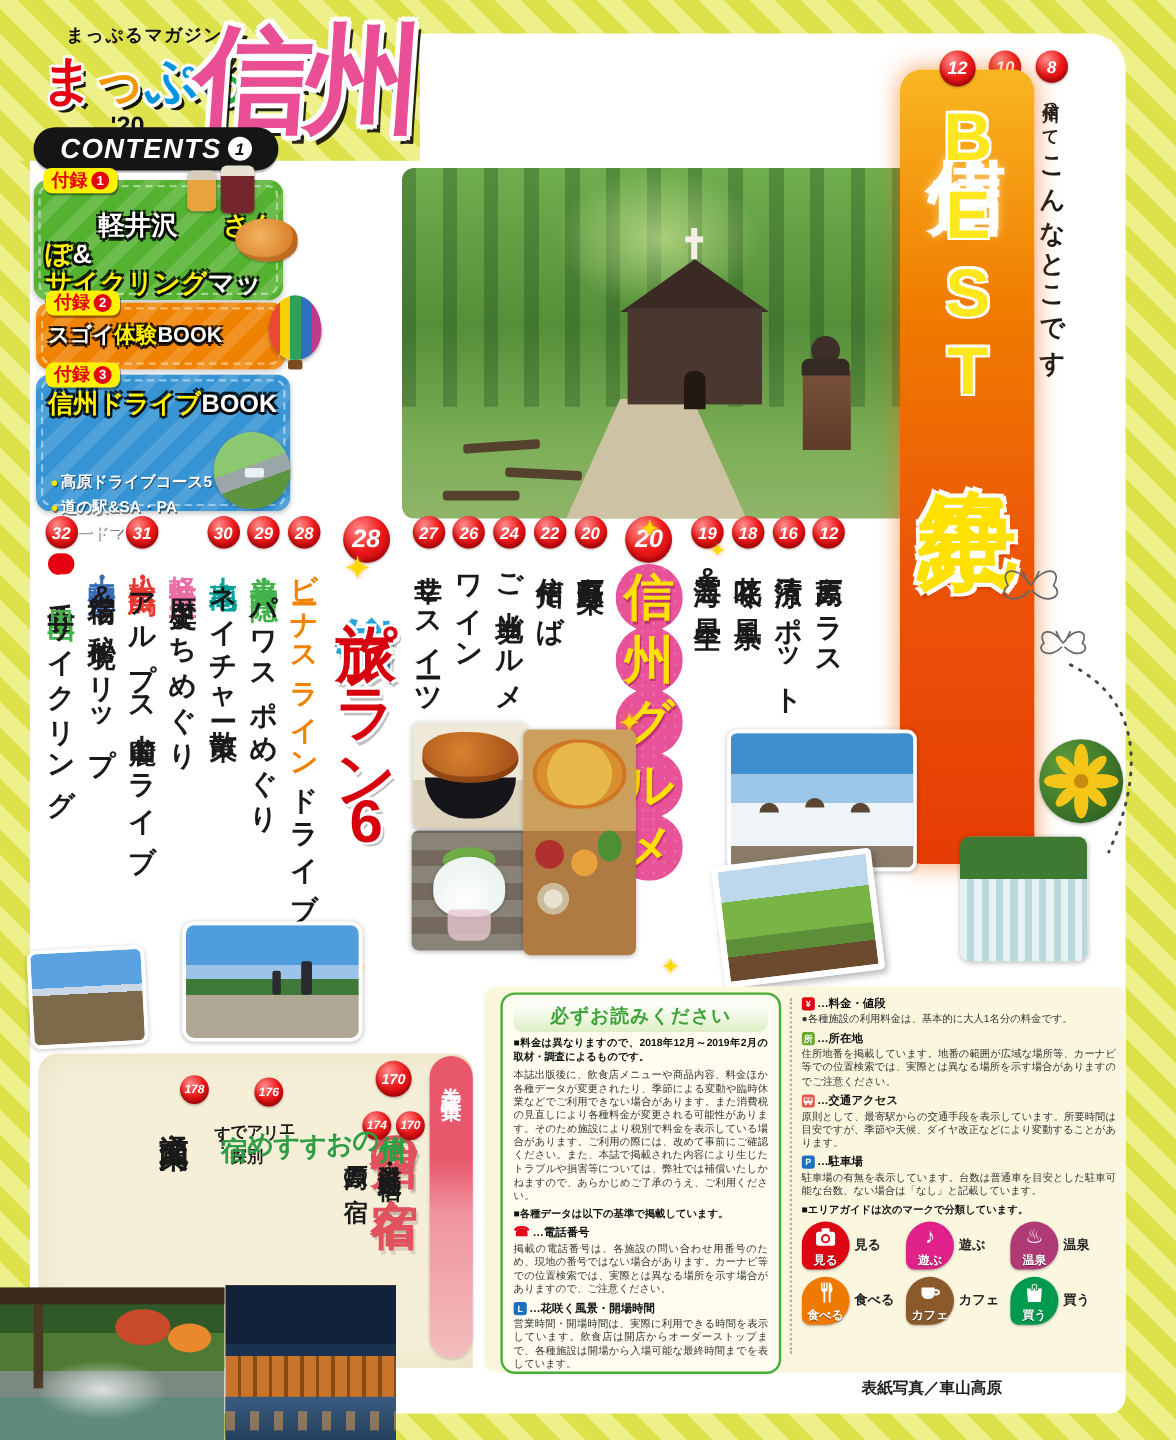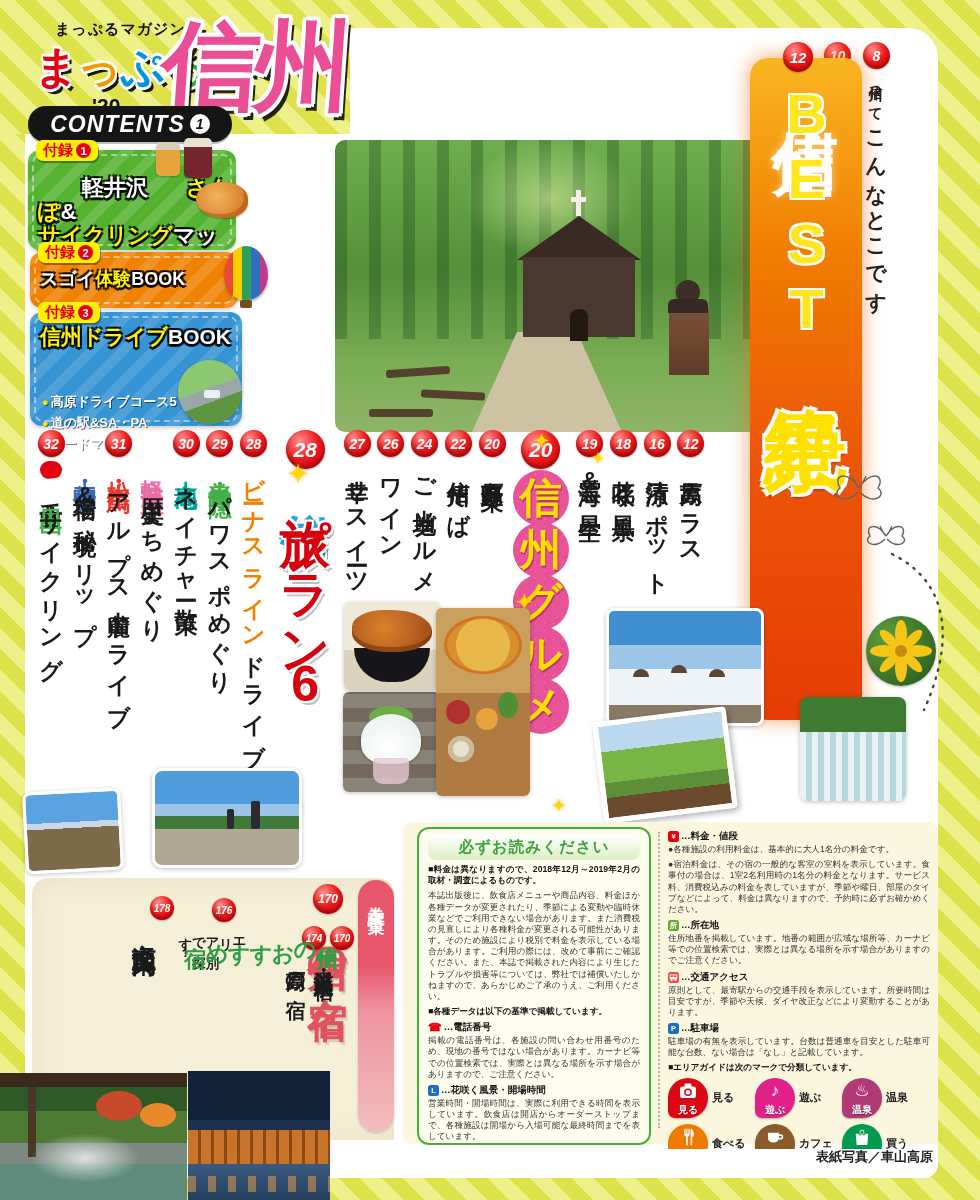--- a/index.html
+++ b/index.html
@@ -202,21 +202,21 @@
   .note-divider{left:658px;top:832px;height:296px;border-left:2px dotted #b4b49a;}
   .legend-col{left:668px;top:827px;width:262px;height:322px;overflow:hidden;}
   .aicon-grid{display:flex;flex-wrap:wrap;margin-top:3px;}
   .aicon-cell{width:87px;display:flex;align-items:center;gap:4px;margin-bottom:6px;}
   .aicon{position:relative;width:40px;height:40px;border-radius:50% 50% 50% 18%;flex:none;box-shadow:0 1px 2px rgba(0,0,0,.3);}
   .aicon .glyph{position:absolute;left:0;top:1px;width:100%;height:24px;display:flex;align-items:center;justify-content:center;color:#fff;font-size:17px;}
   .aicon .glyph svg{width:20px;height:20px;}
   .alabel{position:absolute;left:0;bottom:1px;width:100%;text-align:center;color:#fff;font-weight:bold;font-size:10px;
     text-shadow:0 1px 1px rgba(0,0,0,.5);}
   .atext{font-size:11px;font-weight:bold;color:#222;}
-  .credit{left:718px;top:1148px;width:215px;text-align:right;font-size:13px;font-weight:bold;color:#222;}
+  .credit{left:718px;top:1148px;width:215px;font-size:13px;font-weight:bold;color:#222;}
   .busvg{width:9px;height:9px;display:block;}
 </style>
 </head>
 <body>
 
 <div class="page">
   <div class="abs white-panel"></div>
 
   <div class="abs church">
     <div class="trees"></div>
@@ -509,21 +509,20 @@
         <p class="note-small">営業時間・開場時間は、実際に利用できる時間を表示しています。飲食店は開店からオーダーストップまで、各種施設は開場から入場可能な最終時間までを表しています。</p>
       </div>
   </div>
   <div class="abs note-divider"></div>
   <div class="abs legend-col" id="legendCol">
       <p class="nlabel">
         <span class="tagicon" style="background: rgb(230, 0, 18);">¥</span>
         <span>…料金・値段</span>
       </p>
       <p class="note-small">●各種施設の利用料金は、基本的に大人1名分の料金です。</p>
-      <p class="note-small">●宿泊料金は、その宿の一般的な客室の室料を表示しています。食事付の場合は、1室2名利用時の1名分の料金となります。サービス料、消費税込みの料金を表していますが、季節や曜日、部屋のタイプなどによって、料金は異なりますので、予約時に必ずお確かめください。</p>
       <p class="nlabel">
         <span class="tagicon" style="background: rgb(105, 168, 47);">所</span>
         <span>…所在地</span>
       </p>
       <p class="note-small">住所地番を掲載しています。地番の範囲が広域な場所等、カーナビ等での位置検索では、実際とは異なる場所を示す場合がありますのでご注意ください。</p>
       <p class="nlabel">
         <span class="tagicon" style="background: rgb(232, 85, 77);">
           <svg class="busvg" viewBox="0 0 24 24">
             <rect x="2" y="4" width="20" height="13" rx="2" fill="#fff"></rect>
             <rect x="4" y="6" width="7" height="5" fill="#e8554d"></rect>

